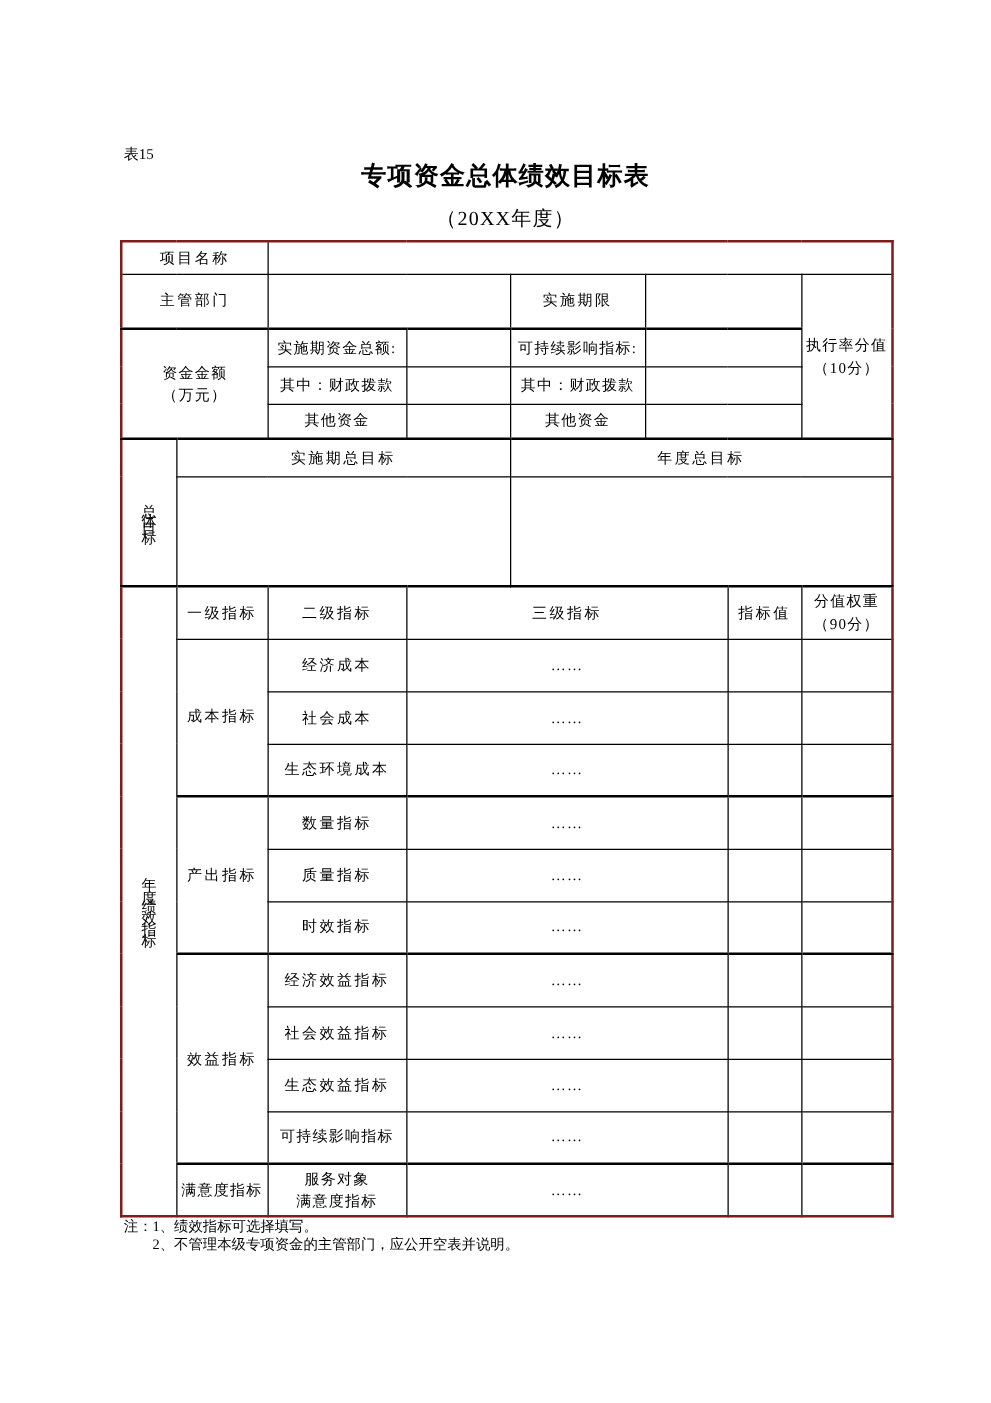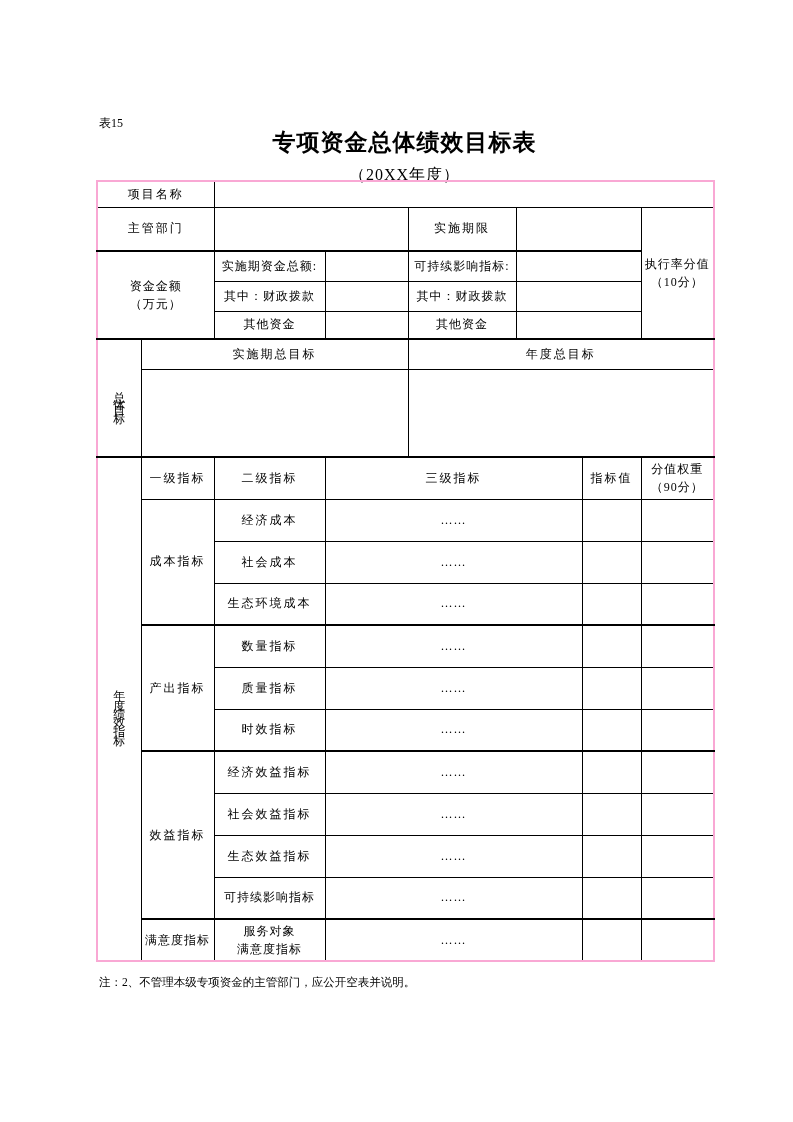--- a/index.html
+++ b/index.html
@@ -3,30 +3,30 @@
 <meta charset="utf-8">
 <style>
   html,body { margin:0; padding:0; background:#ffffff; }
   .sheet {
     position:relative; width:793px; height:1122px; background:#ffffff;
     font-family:"Liberation Serif","DejaVu Serif",serif; color:#000;
   }
   .tab-label { position:absolute; left:99px; top:115px; font-size:12px; font-weight:normal; }
   .doc-title {
     position:absolute; left:96px; top:127px; width:617px; margin:0;
-    font-size:23px; font-weight:bold; text-align:center; letter-spacing:1px;
+    font-size:20px; font-weight:bold; text-align:center; letter-spacing:1px;
   }
   .doc-subtitle {
     position:absolute; left:96px; top:165px; width:617px;
     font-size:16px; text-align:center; letter-spacing:1px;
   }
   table.form {
-    position:absolute; left:96px; top:180px; width:617px;
+    position:absolute; left:96px; top:192px; width:617px;
     border-collapse:collapse; table-layout:fixed;
-    border:2px solid #f9a8d4;
+    border:2px solid #7f1d1d;
   }
   table.form td {
     border:1px solid #000; font-size:12px; line-height:15px;
     text-align:center; vertical-align:middle; padding:0; overflow:hidden;
   }
   tr.tk > td { border-top-width:2px;margin-top:13px; }
   td.lbl { letter-spacing:2px; }
   td.rlbl { text-align:right; padding-right:7px; letter-spacing:1px; }
   td.dots { text-align:left; padding-left:3px; letter-spacing:1px; }
   td.twoline { letter-spacing:1px; }
@@ -202,17 +202,18 @@
         <td colspan="3" class="dots">……</td>
         <td></td>
         <td></td>
       </tr>
     </tbody>
   </table>
 
   <div class="notes">
     <span class="prefix">注：</span>
     <div>
+      <div>1、绩效指标可选择填写。</div>
       <div>2、不管理本级专项资金的主管部门，应公开空表并说明。</div>
     </div>
   </div>
 
 </div>
 
 </body></html>

